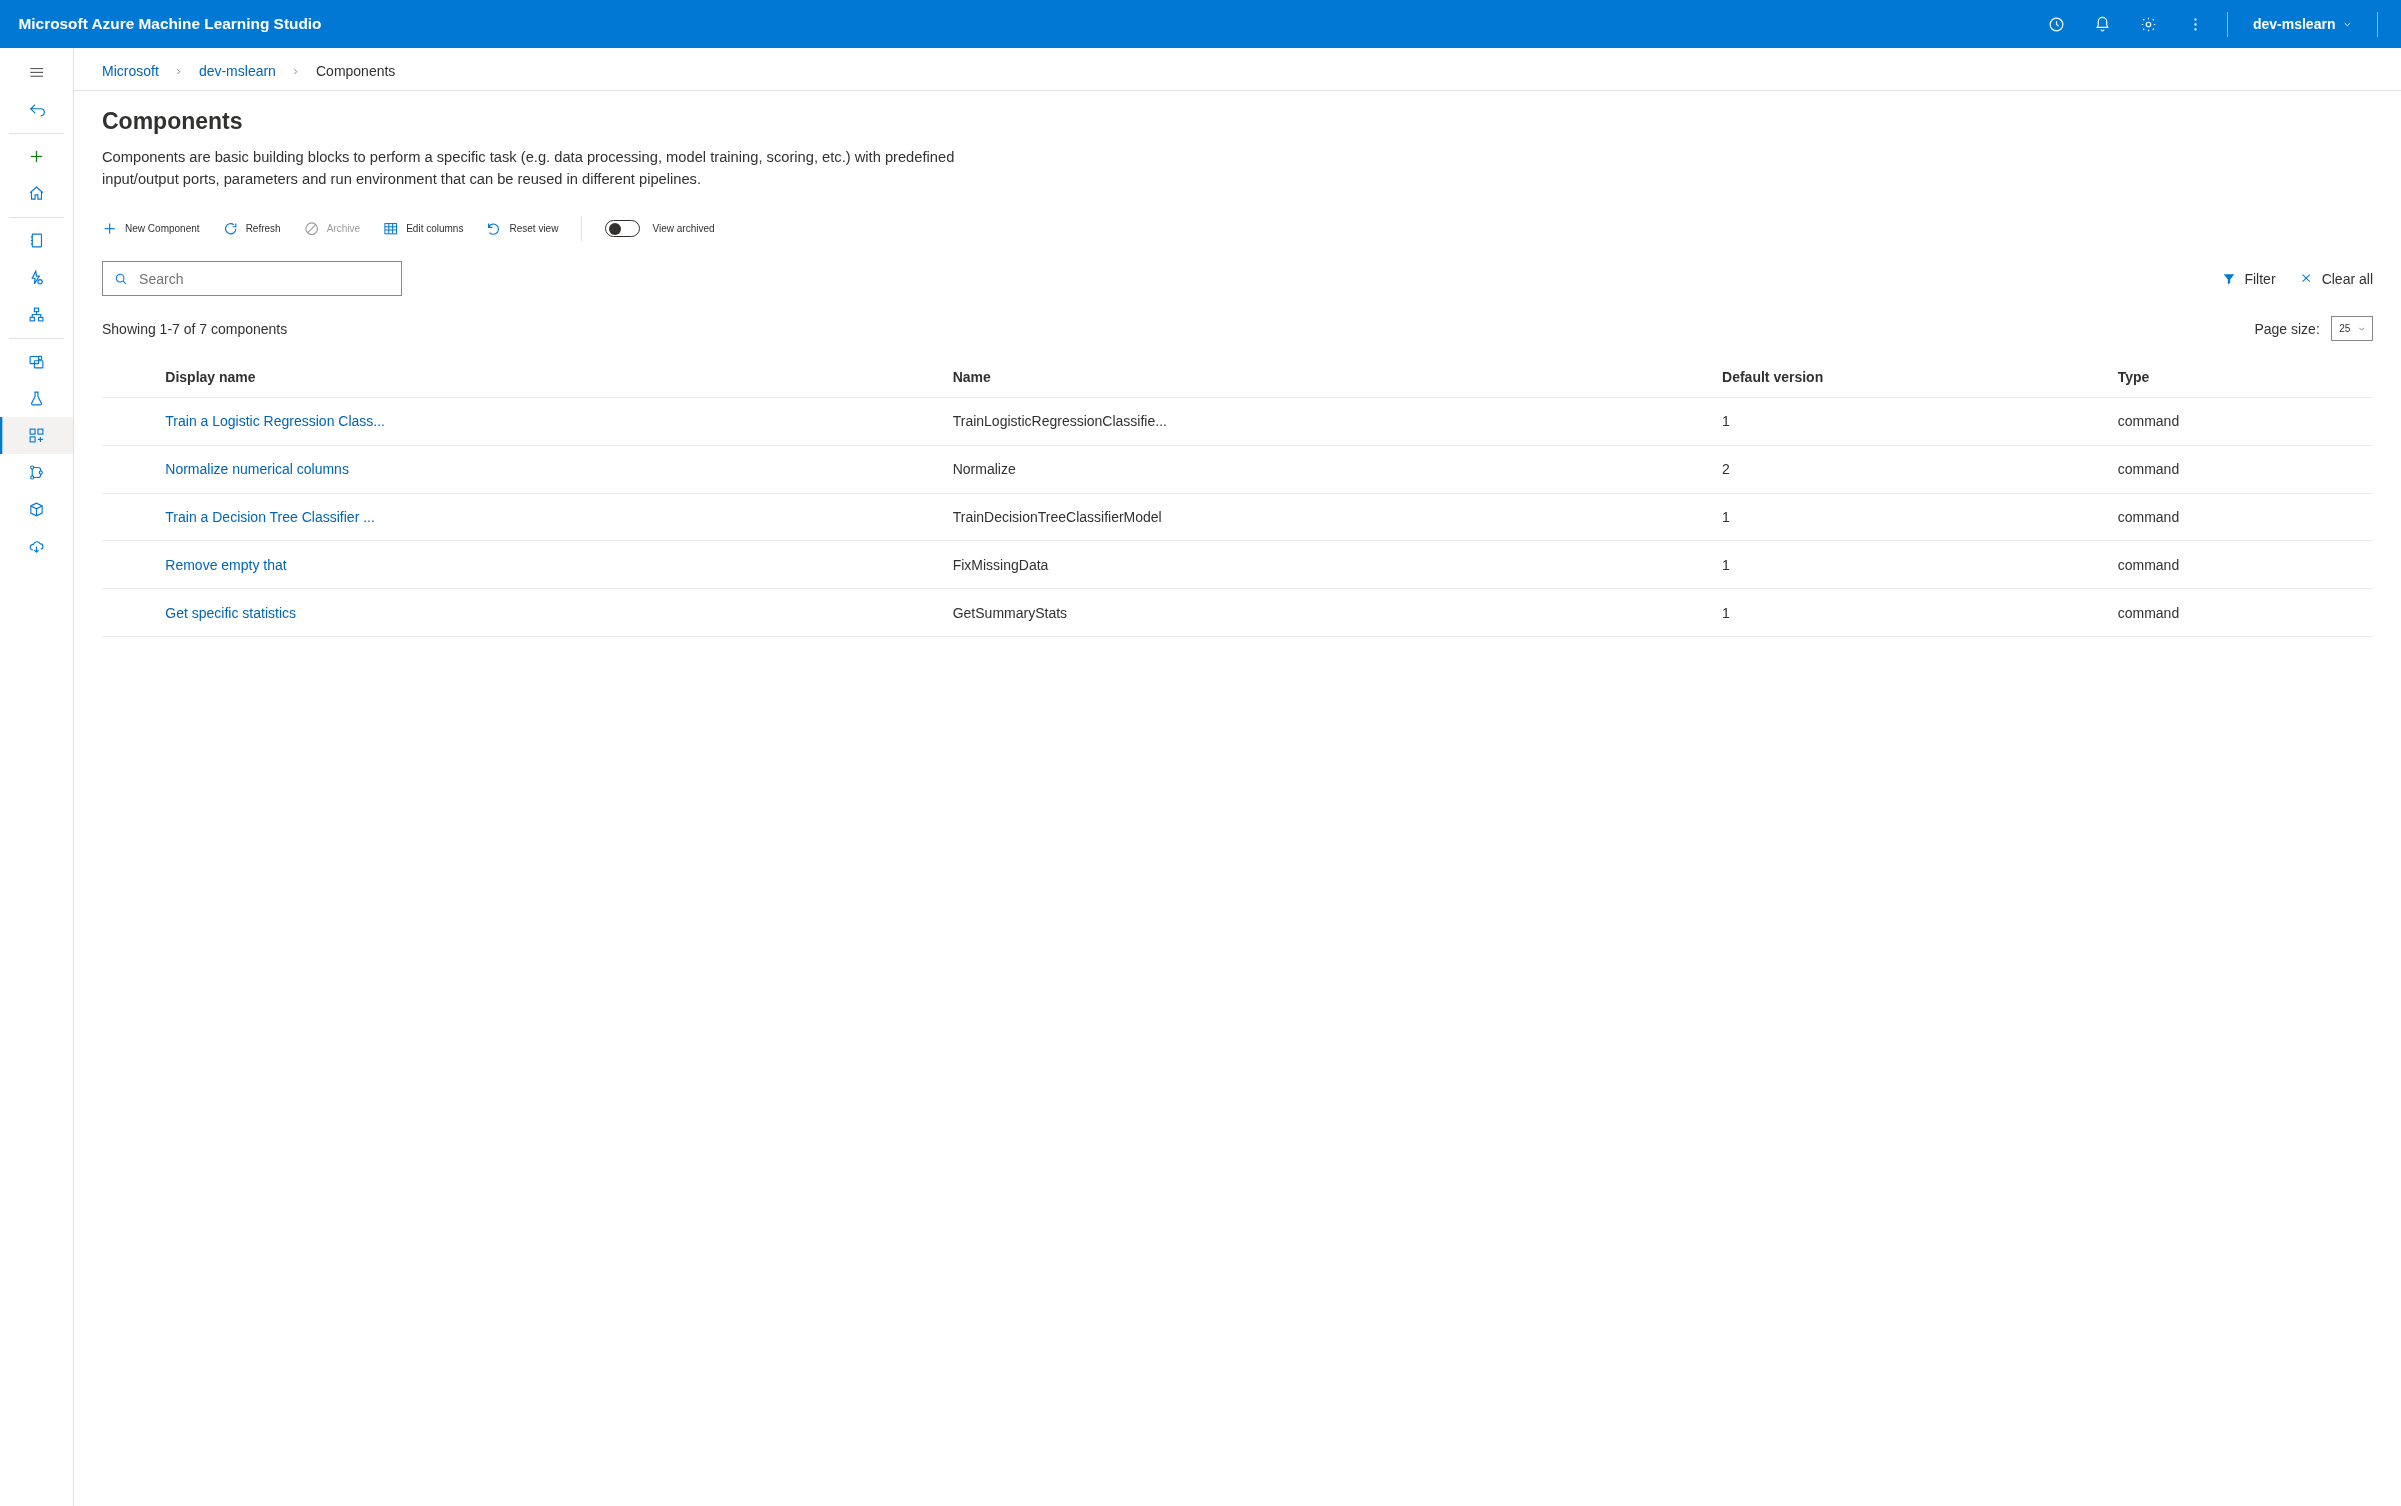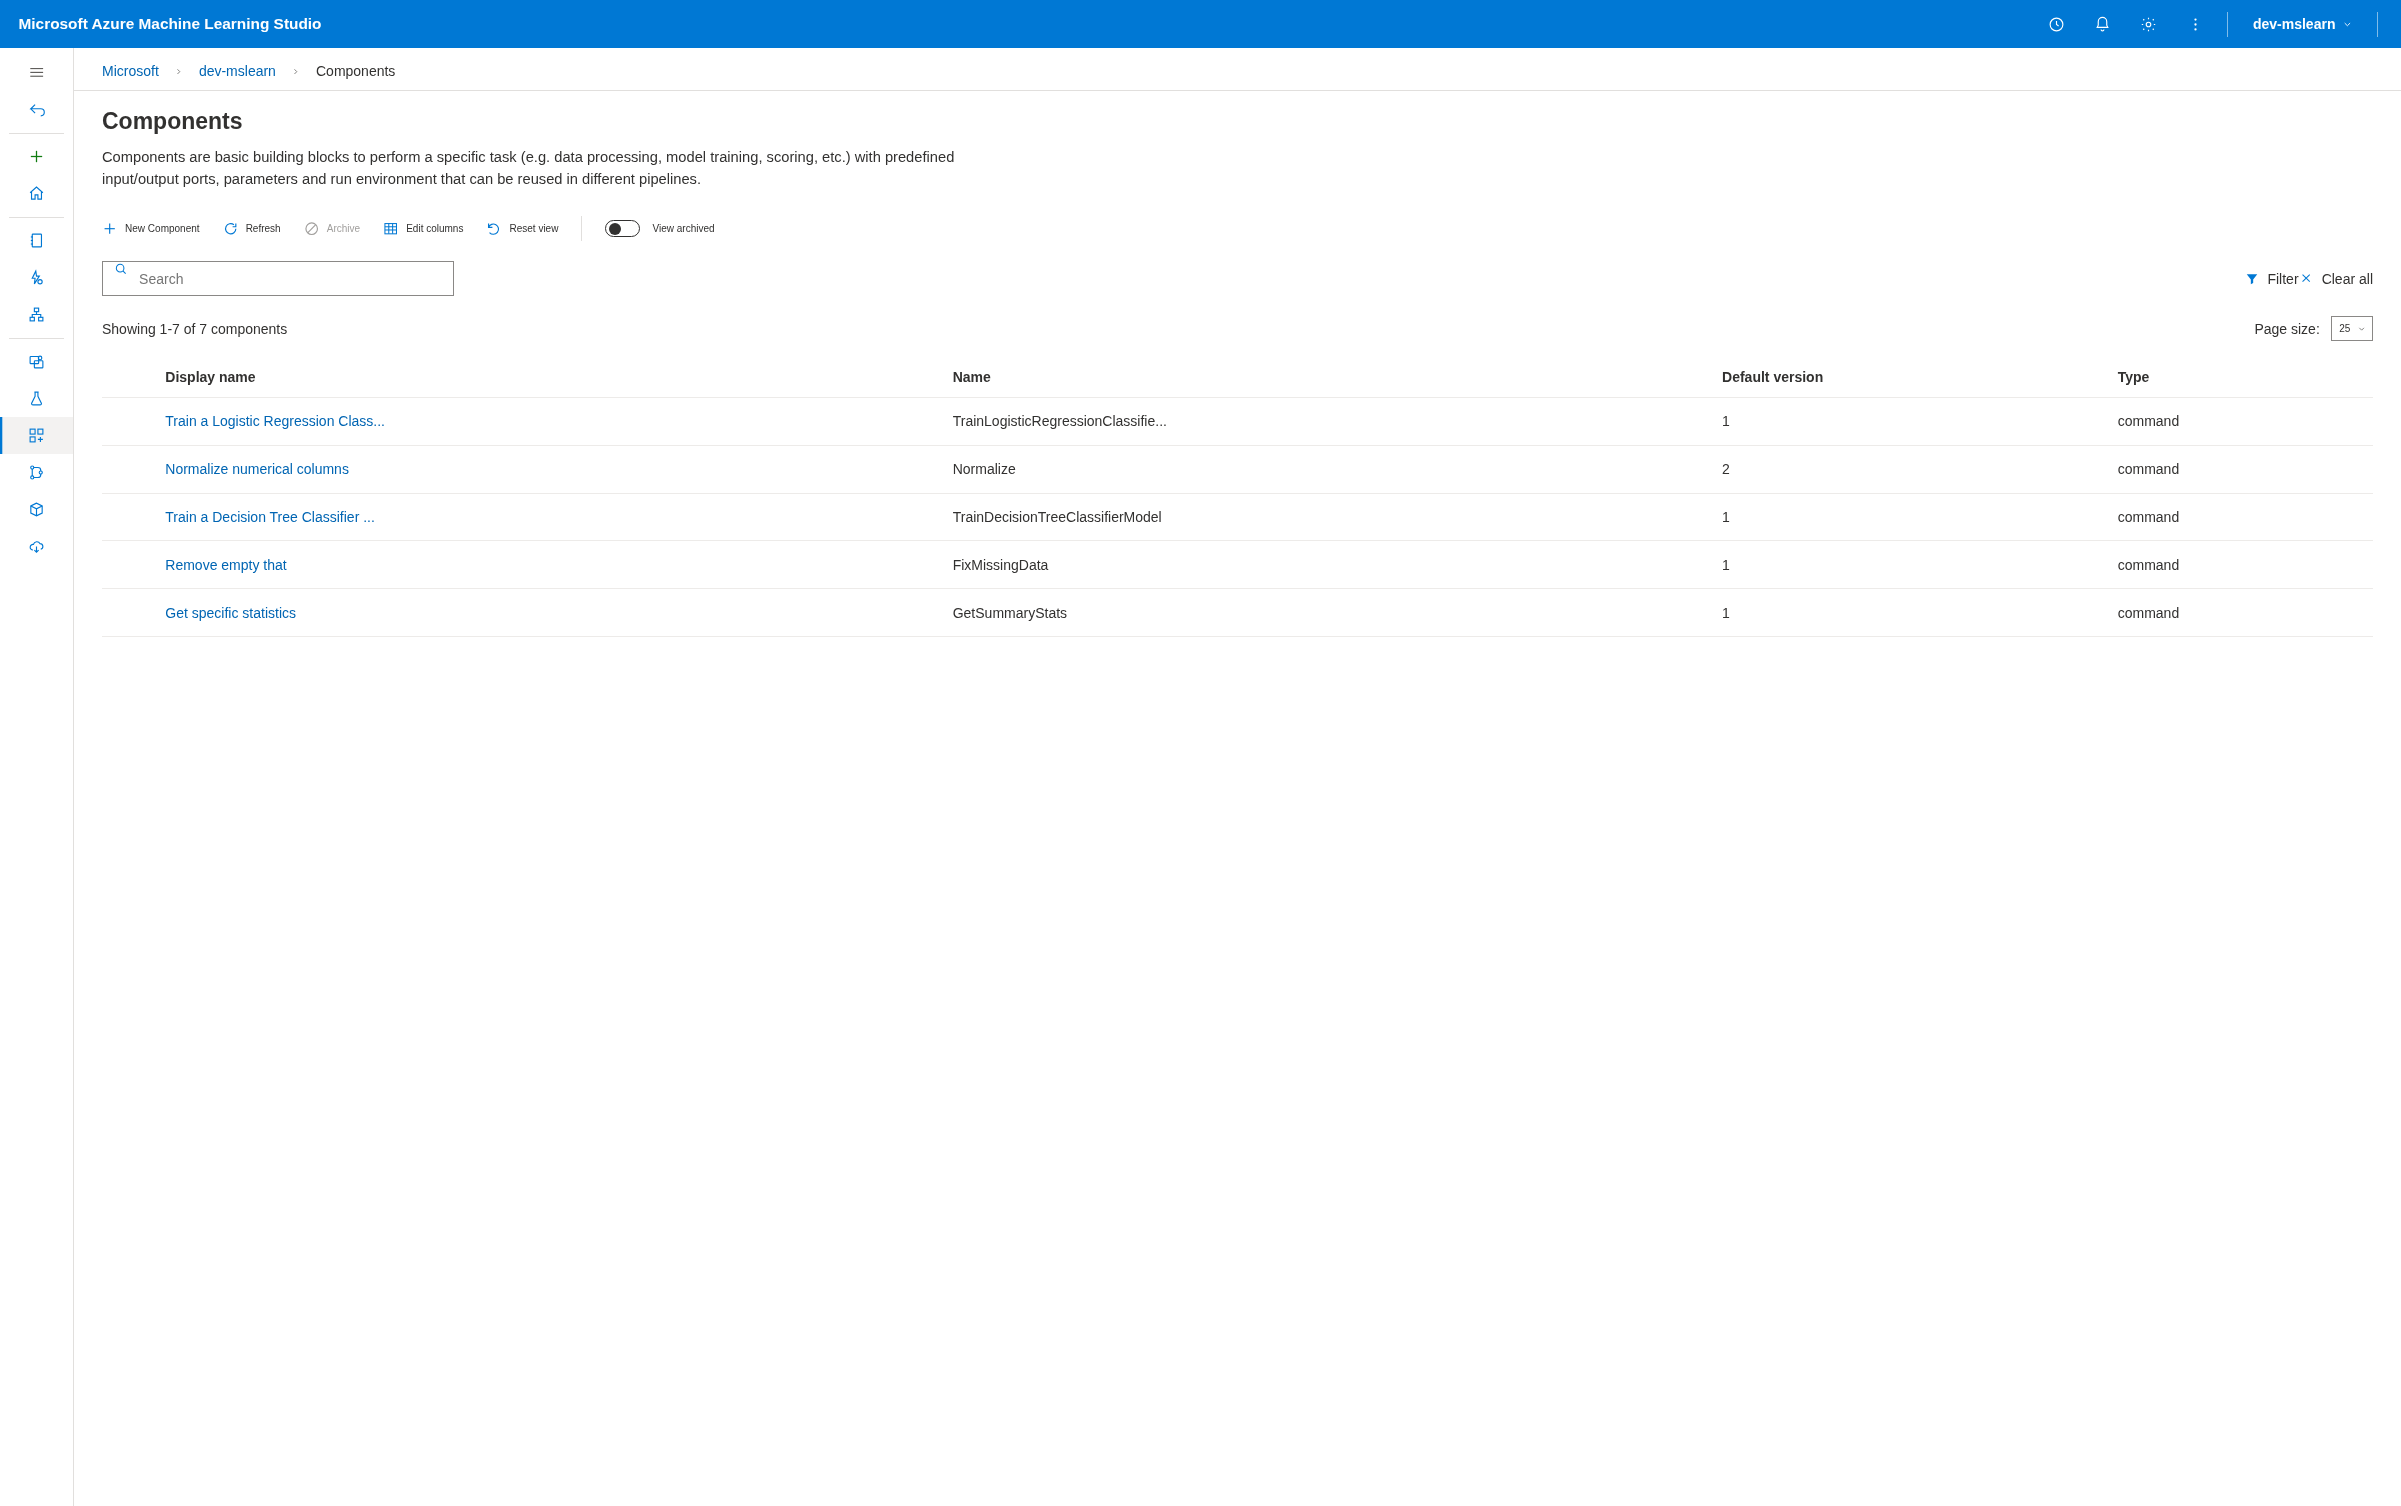--- a/index.html
+++ b/index.html
@@ -180,39 +180,41 @@
   }
 
   
   .search-row {
     display: flex;
     align-items: center;
     margin-bottom: 20px;
   }
   .search-box {
     display: flex;
+    align-items: center;
     gap: 9.3px;
     border: 0.8px solid #8a8886;
     padding: 0 10.8px;
     height: 35px;
-    width: 352px;
+    width: 300px;
     font-size: 14px;
   }
   .search-box input {
     border: none;
     outline: none;
     font-size: 14px;
     width: 100%;
     color: var(--text-primary);
   }
   .search-box .icon { color: var(--azure-blue); }
   .spacer { flex: 1; }
   .filter-actions {
     display: flex;
     align-items: center;
+    gap: 23px;
     font-size: 14px;
   }
   .filter-actions .icon { color: var(--azure-blue); width:15.4px; height:15.4px; display:inline-flex; align-items:center; justify-content:center;}
 
   
   .count-row {
     display: flex;
     align-items: center;
     margin-bottom: 15.4px;
     font-size: 14px;

